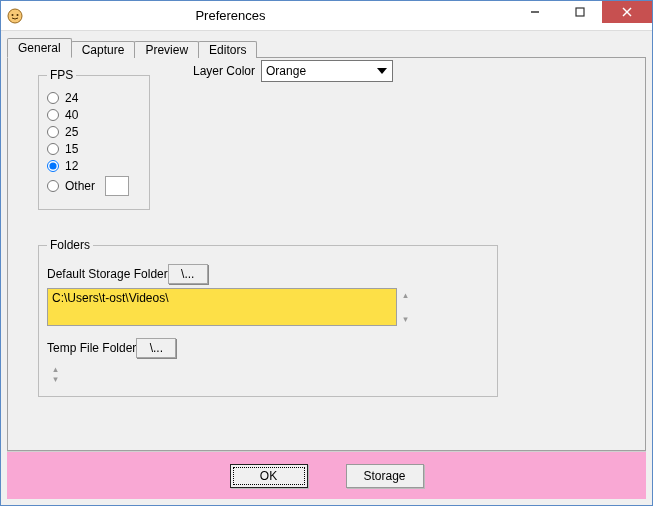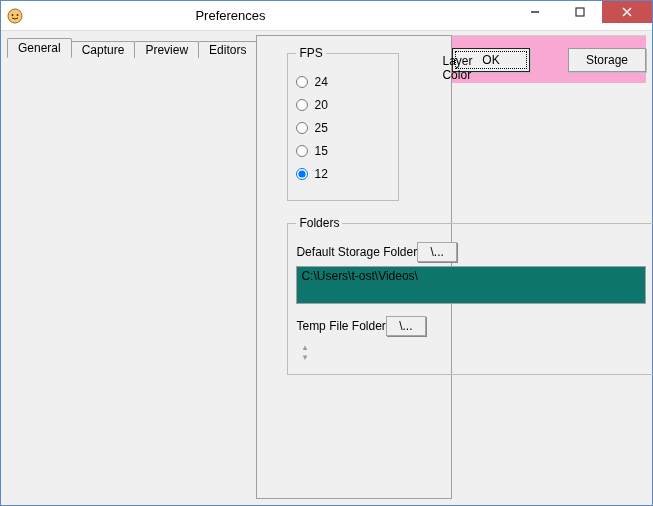--- a/index.html
+++ b/index.html
@@ -59,20 +59,21 @@
   .win-btn.close {
     background: #c75050;
     color: #fff;
     width: 50px;
     height: 22px;
   }
   .win-btn svg { display: block; }
   .client {
     flex: 1;
     display: flex;
+    flex-direction: column;
     padding: 4px 6px 6px 6px;
     background: #f0f0f0;
   }
   .tabs-row {
     display: flex;
     align-items: flex-end;
     position: relative;
     height: 22px;
     z-index: 2;
   }
@@ -119,38 +120,38 @@
   .fps-group {
     position: absolute;
     left: 30px;
     top: 10px;
     width: 112px;
   }
   .radio-row {
     display: flex;
     align-items: center;
     gap: 6px;
-    margin: 9px 0;
+    margin: 3px 0;
   }
   .radio-row input[type=radio] {
     margin: 0;
     width: 12px;
     height: 12px;
   }
   .other-input {
     width: 24px;
     height: 20px;
     border: 1px solid #a0a0a0;
     background: #fff;
     margin-left: 4px;
   }
   .layer-color-row {
     position: absolute;
     left: 185px;
-    top: 18px;
+    top: 2px;
     display: flex;
     align-items: center;
     gap: 6px;
   }
   .combo {
     display: flex;
     align-items: center;
     width: 132px;
     height: 22px;
     background: #fff;
@@ -194,21 +195,21 @@
     cursor: default;
   }
   .path-box {
     display: flex;
     margin-top: 4px;
   }
   .path-text {
     width: 350px;
     height: 38px;
     border: 1px solid #a0a0a0;
-    background: #0f766e;
+    background: #fde047;
     padding: 2px 4px;
     font-size: 12px;
     color: #000;
     resize: none;
     font-family: inherit;
     overflow: hidden;
   }
   .scroll-spin {
     width: 17px;
     display: flex;
@@ -291,38 +292,51 @@
     <div class="tab-body">
 
       <fieldset class="group fps-group">
         <legend>FPS</legend>
         <div class="radio-row">
           <input type="radio" name="fps" style="">
           <span>24</span>
         </div>
         <div class="radio-row">
           <input type="radio" name="fps" style="">
-          <span>20</span>
+          <span>40</span>
         </div>
         <div class="radio-row">
           <input type="radio" name="fps" style="">
           <span>25</span>
         </div>
         <div class="radio-row">
           <input type="radio" name="fps" style="">
           <span>15</span>
         </div>
         <div class="radio-row">
           <input type="radio" name="fps" checked="" style="">
           <span>12</span>
         </div>
+        <div class="radio-row">
+          <input type="radio" name="fps" style="">
+          <span>Other</span>
+          <input type="text" class="other-input" value="" style="">
+        </div>
       </fieldset>
 
       <div class="layer-color-row">
         <span>Layer Color</span>
+        <div class="combo">
+          <span class="combo-text">Orange</span>
+          <span class="combo-btn">
+            <svg width="10" height="6">
+                <polygon points="0,0 10,0 5,6" fill="#000"></polygon>
+              </svg>
+          </span>
+        </div>
       </div>
 
       <fieldset class="group folders-group">
         <legend>Folders</legend>
 
         <div class="folder-label-row">
           <span>Default Storage Folder</span>
           <div class="browse-btn">\...</div>
         </div>
         <div class="path-box">

